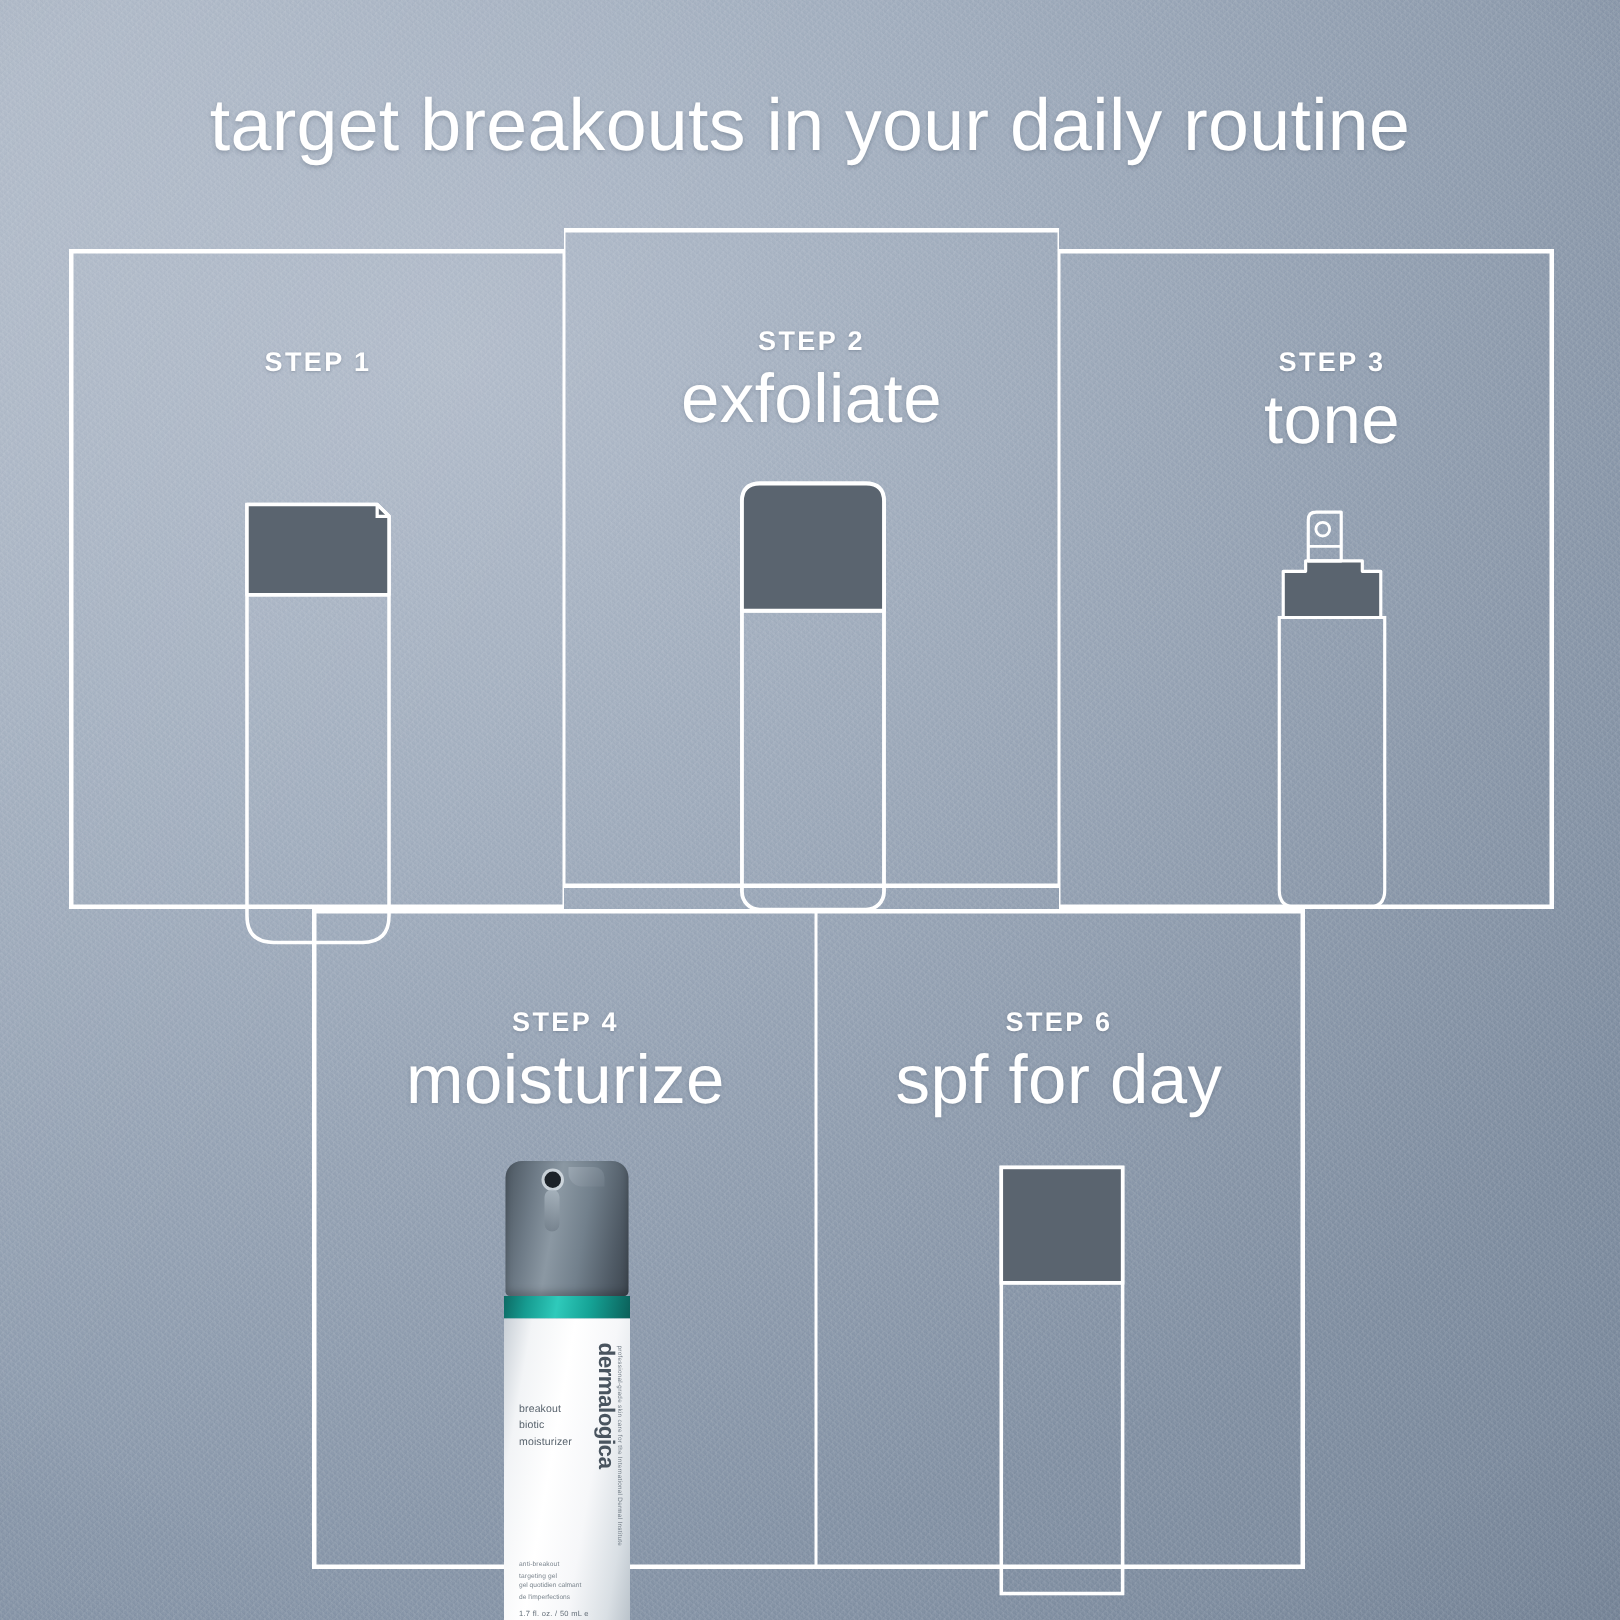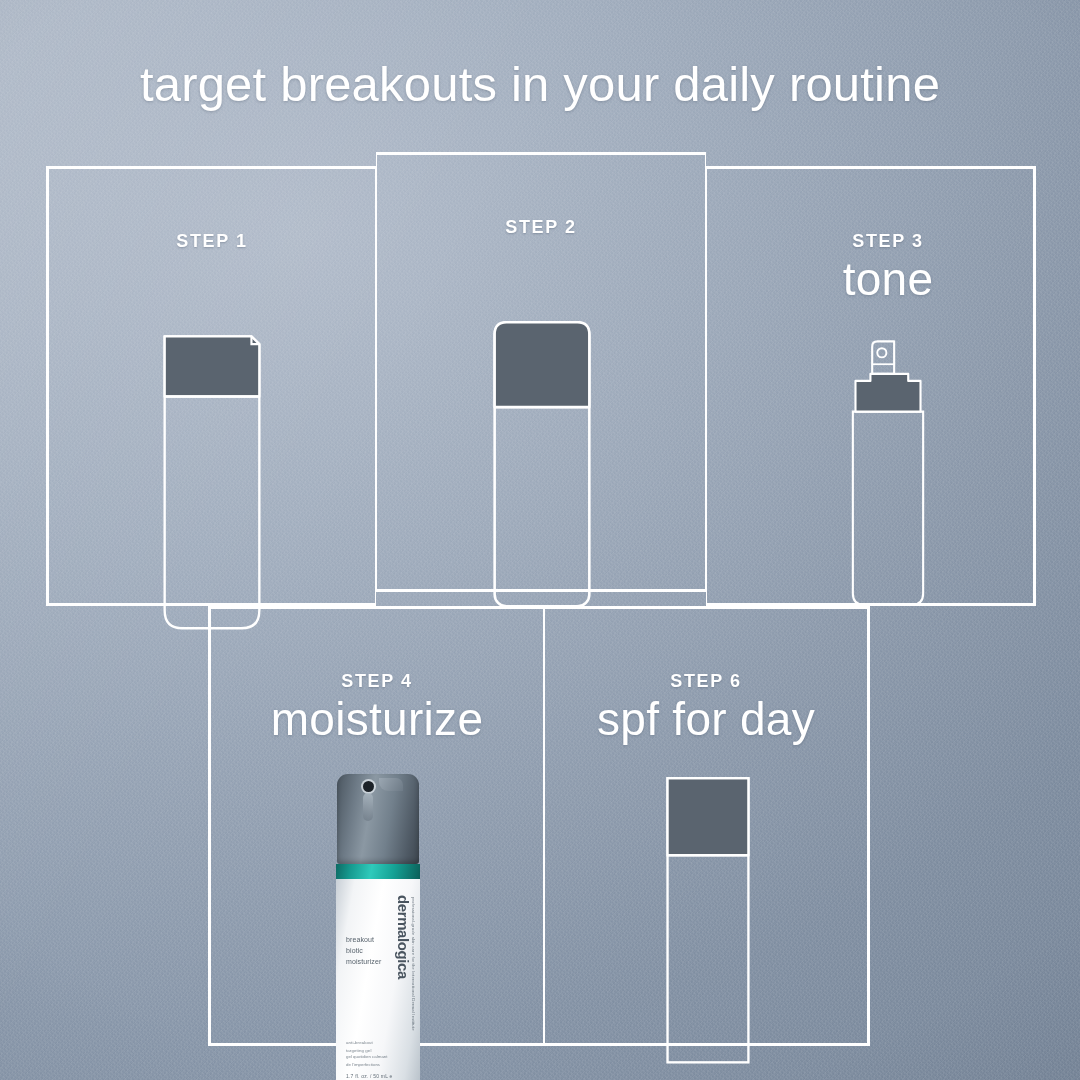--- a/index.html
+++ b/index.html
@@ -269,20 +269,21 @@
       <path d="M117 124 L205 124 L213 132 L213 185 L117 185 Z" fill="#5a646f" stroke="#ffffff" stroke-width="2.4" stroke-linejoin="round"></path>
       <path d="M205 124 L205 132 L213 132" fill="none" stroke="#ffffff" stroke-width="2.2"></path>
       <line x1="117" y1="185" x2="213" y2="185" stroke="#ffffff" stroke-width="2.4"></line>
     </svg>
   </div>
 </div>
 
 <div class="frame" id="frame-2">
   <div class="cell-inner">
     <div class="step-kicker">STEP 2</div>
+    <div class="step-title">exfoliate</div>
     <svg class="art" viewBox="0 0 330 440">
       <rect x="118" y="124" width="96" height="288" rx="12" ry="12" fill="none" stroke="#ffffff" stroke-width="2.6"></rect>
       <path d="M130 124 L202 124 Q214 124 214 136 L214 210 L118 210 L118 136 Q118 124 130 124 Z" fill="#5a646f" stroke="#ffffff" stroke-width="2.6" stroke-linejoin="round"></path>
       <line x1="118" y1="210" x2="214" y2="210" stroke="#ffffff" stroke-width="2.4"></line>
     </svg>
   </div>
 </div>
 
 <div class="frame" id="frame-3">
   <div class="cell-inner">

